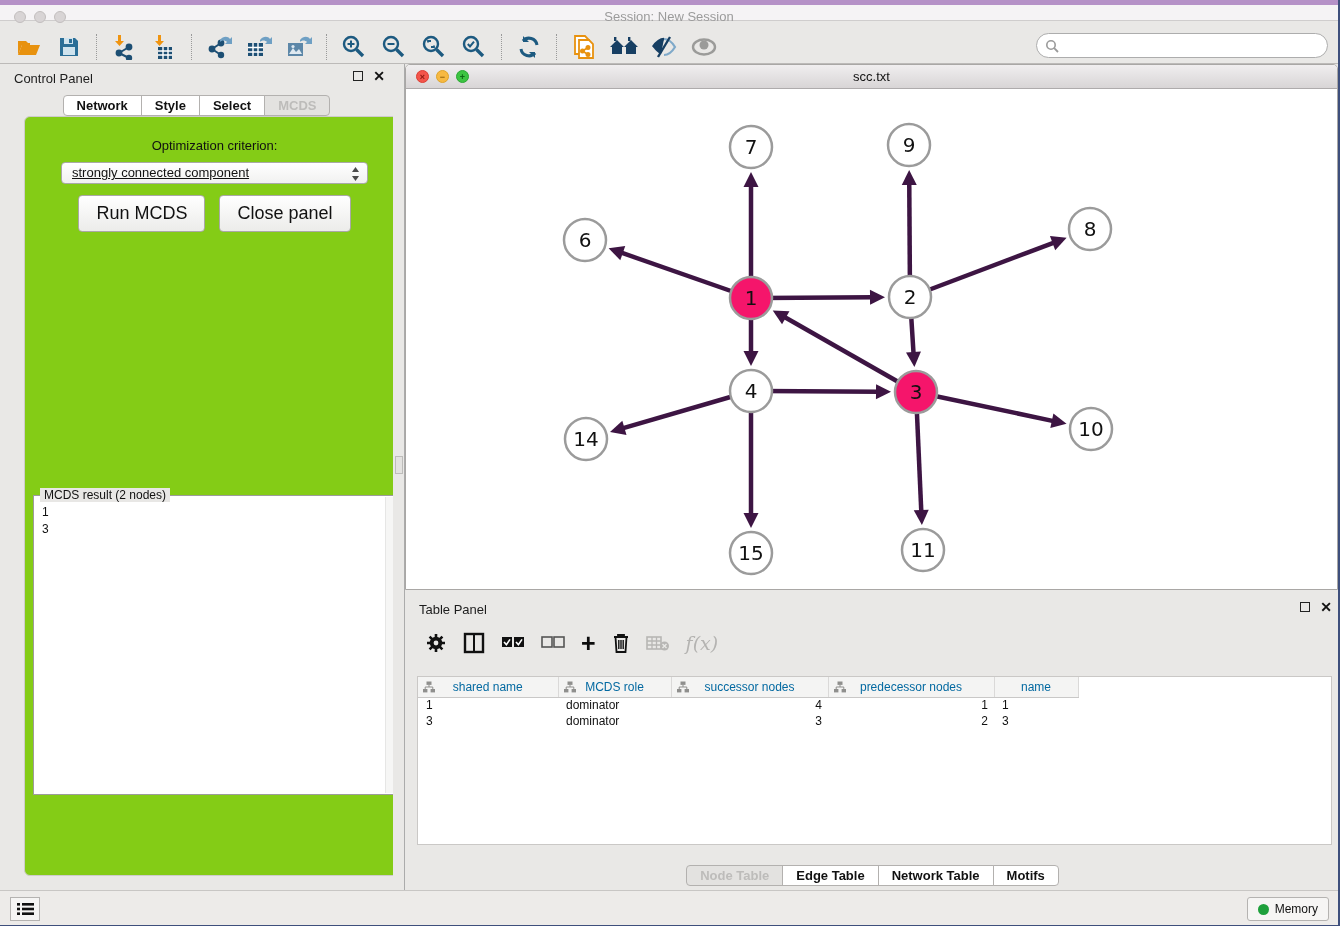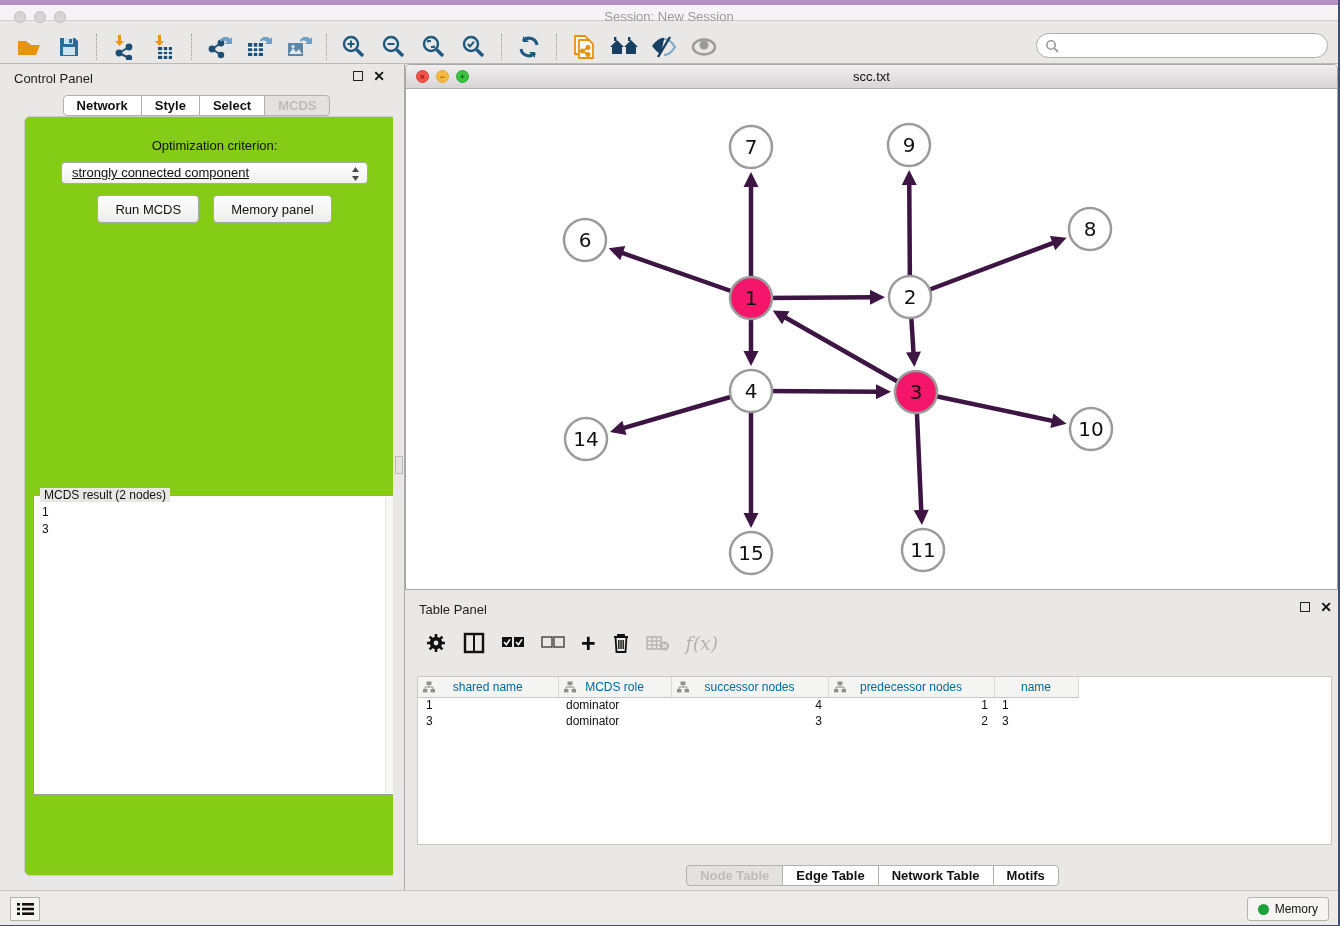--- a/index.html
+++ b/index.html
@@ -33,21 +33,21 @@
   .tab-btn:first-child { border-radius:4px 0 0 4px; margin-left:0; }
   .tab-btn:last-child { border-radius:0 4px 4px 0; }
   .tab-btn.disabled { background:#e3e2e0; color:#bdbcba; }
   .cp-content { position:absolute; left:6px; top:52px; width:381px; height:760px;
                 background:#84cc16; border:1px solid #cecccb; border-radius:6px;margin-left:18px; }
   .opt-label { margin-top:21px; text-align:center; font-size:13px; color:#111; }
   .dropdown { position:relative; margin:9px auto 0 auto; width:307px; height:22px; background:linear-gradient(#fff,#f1f1f0);
               border:1px solid #a9a9a7; border-radius:4px; font-size:13px; color:#111; line-height:20px; padding-left:10px; cursor:pointer;text-decoration:underline; }
   .dd-arrows { position:absolute; right:7px; top:3px; }
   .btn-row { display:flex; justify-content:center; gap:14px; margin-top:11px; }
-  .cp-btn { height:28px; padding:0 17px; font-size:13px; color:#111; background:linear-gradient(#fff,#ececea);
+  .cp-btn { height:37px; padding:0 17px; font-size:18px; color:#111; background:linear-gradient(#fff,#ececea);
             border:1px solid #aaa8a6; border-radius:4px; cursor:pointer; font-family:"Liberation Sans",sans-serif; }
   .result-box { position:absolute; left:8px; top:378px; width:367px; height:300px; background:#fff; border:1px solid #9c9c9a; }
   .result-legend { position:absolute; left:6px; top:-8px; background:#e8e7e5; padding:0 4px; font-size:12px; color:#111; }
   .result-text { padding:8px 0 0 8px; font-size:12px; line-height:17px; color:#111; white-space:pre; }
   .result-scroll { position:absolute; right:1px; top:1px; bottom:1px; width:13px; background:#f6f6f5; border-left:1px solid #e6e6e5; }
   
   .vsplit { position:absolute; left:393px; top:64px; width:12px; height:826px; background:#e9e8e6; border-right:1px solid #ababab; }
   .vsplit-grip { position:absolute; left:2px; top:392px; width:8px; height:18px; background:#e3e2e0; border:1px solid #bdbcba; }
   
   .net-window { position:absolute; left:405px; top:64px; width:933px; height:526px; background:#fff;
@@ -268,21 +268,21 @@
         <span>strongly connected component</span>
         <span class="dd-arrows">
           <svg width="9" height="16" viewBox="0 0 9 16">
               <path d="M4.5 1L8 6H1z" fill="#4a4a4a"></path>
               <path d="M4.5 15L1 10h7z" fill="#4a4a4a"></path>
             </svg>
         </span>
       </div>
       <div class="btn-row">
         <button class="cp-btn">Run MCDS</button>
-        <button class="cp-btn">Memory panel</button>
+        <button class="cp-btn">Close panel</button>
       </div>
       <div class="result-box">
         <span class="result-legend">MCDS result (2 nodes)</span>
         <div class="result-text" id="result-text">1
 3</div>
         <div class="result-scroll"></div>
       </div>
     </div>
   </div>
 

